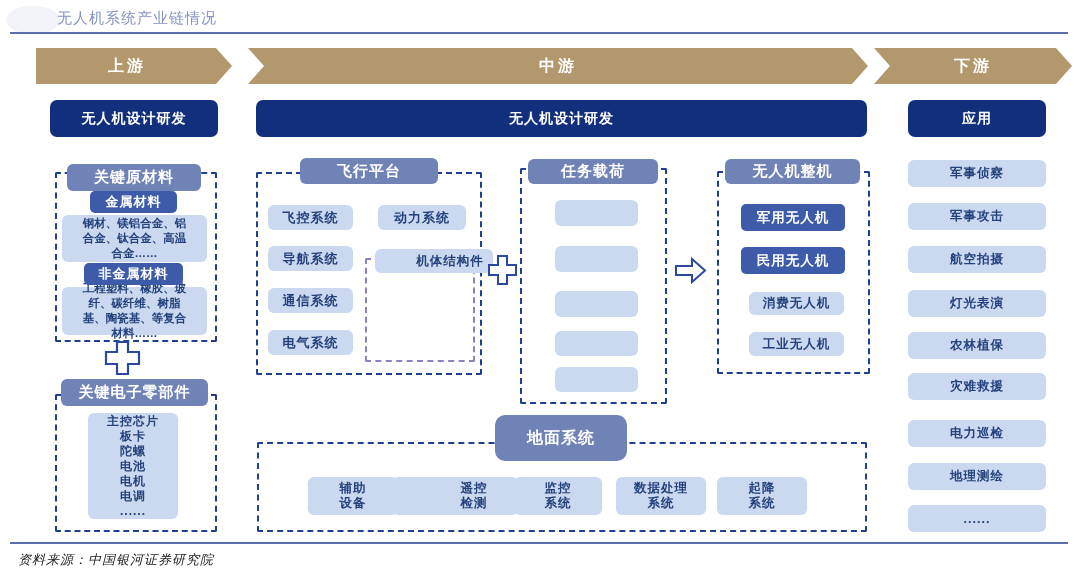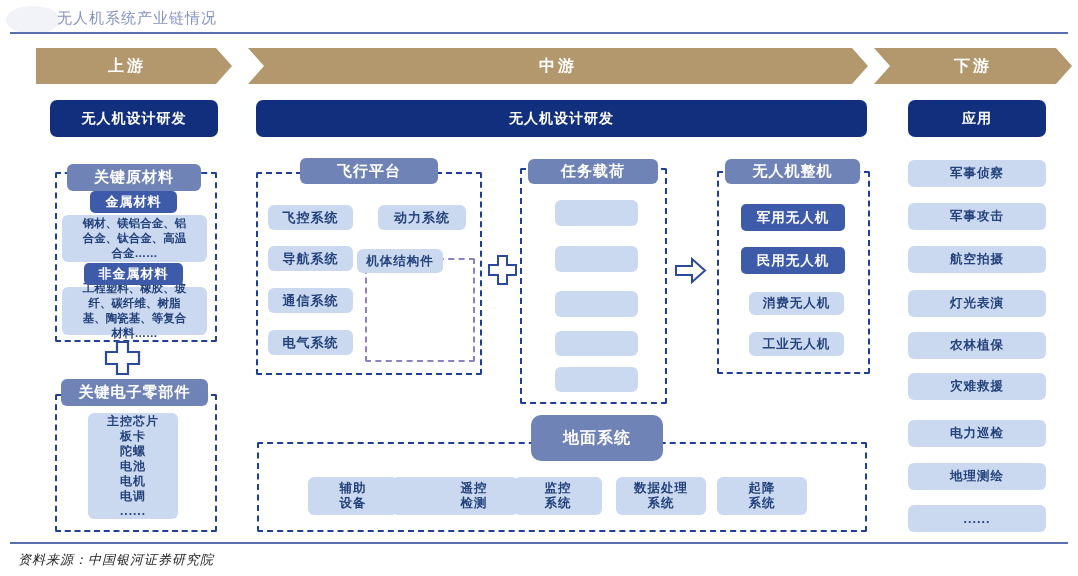--- a/index.html
+++ b/index.html
@@ -41,21 +41,21 @@
     font-size:13px;font-weight:600;letter-spacing:1px;z-index:2;text-align:center;
   }
   .box-light.small-text{font-size:11.5px;line-height:15px;font-weight:600;letter-spacing:0;padding:2px 20px;box-sizing:border-box;}
   .dash{border:2px dashed #1f3f94;border-radius:2px;z-index:1;}
   .dash-purple{border:2px dashed #8f80c4;border-radius:2px;z-index:1;}
   .col-list{display:flex;flex-direction:column;justify-content:center;align-items:center;}
   .two-line{flex-direction:column;line-height:15px;font-size:12.5px;}
   .struct-lines{color:#24427c;font-size:12.5px;line-height:17px;font-weight:600;text-align:center;z-index:2;}
   .elec-lines{line-height:15px;font-size:12px;}
   .connector{z-index:4;}
-  .ground-hdr{border-radius:10px;font-size:16px;margin-left:36px;}
+  .ground-hdr{border-radius:10px;font-size:16px;}
   .source-note{font-family:"Liberation Serif","DejaVu Serif",serif;font-style:italic;font-size:13px;color:#222222;letter-spacing:1px;}
 </style>
 </head>
 <body>
 
 <div id="canvas">
 
   <div class="abs logo-blob" style="left:6px;top:6px;width:54px;height:28px;"></div>
   <div class="abs page-title" style="left:57px;top:9px;">无人机系统产业链情况</div>
   <div class="abs rule" style="left:10px;top:32px;width:1058px;height:2px;"></div>
@@ -98,21 +98,21 @@
   </div>
 
   <div class="abs dash" style="left:256px;top:172px;width:222px;height:199px;"></div>
   <div class="abs hdr-slate" style="left:300px;top:158px;width:138px;height:26px;">飞行平台</div>
   <div class="abs box-light" style="left:268px;top:205px;width:85px;height:25px;">飞控系统</div>
   <div class="abs box-light" style="left:268px;top:246px;width:85px;height:25px;">导航系统</div>
   <div class="abs box-light" style="left:268px;top:288px;width:85px;height:25px;">通信系统</div>
   <div class="abs box-light" style="left:268px;top:330px;width:85px;height:25px;">电气系统</div>
   <div class="abs box-light" style="left:378px;top:205px;width:88px;height:25px;">动力系统</div>
   <div class="abs dash-purple" style="left:365px;top:258px;width:106px;height:100px;"></div>
-  <div class="abs box-light" style="left:357px;top:249px;width:86px;height:24px;font-size:12.5px;">机体结构件</div>
+  <div class="abs box-light" style="left:375px;top:249px;width:86px;height:24px;font-size:12.5px;padding-left:32px;">机体结构件</div>
 
   <svg class="abs connector" style="left:487px;top:254px;" width="31" height="32" viewBox="0 0 31 32">
     <path d="M11 2 h9 v9 h9 v10 h-9 v9 h-9 v-9 h-9 v-10 h9 z" fill="#ffffff" stroke="#2b4a9e" stroke-width="2"></path>
   </svg>
 
   <div class="abs dash" style="left:520px;top:168px;width:143px;height:232px;"></div>
   <div class="abs hdr-slate" style="left:528px;top:159px;width:130px;height:25px;">任务载荷</div>
   <div class="abs box-light" style="left:555px;top:200px;width:83px;height:26px;"></div>
   <div class="abs box-light" style="left:555px;top:246px;width:83px;height:26px;"></div>
   <div class="abs box-light" style="left:555px;top:291px;width:83px;height:26px;"></div>

